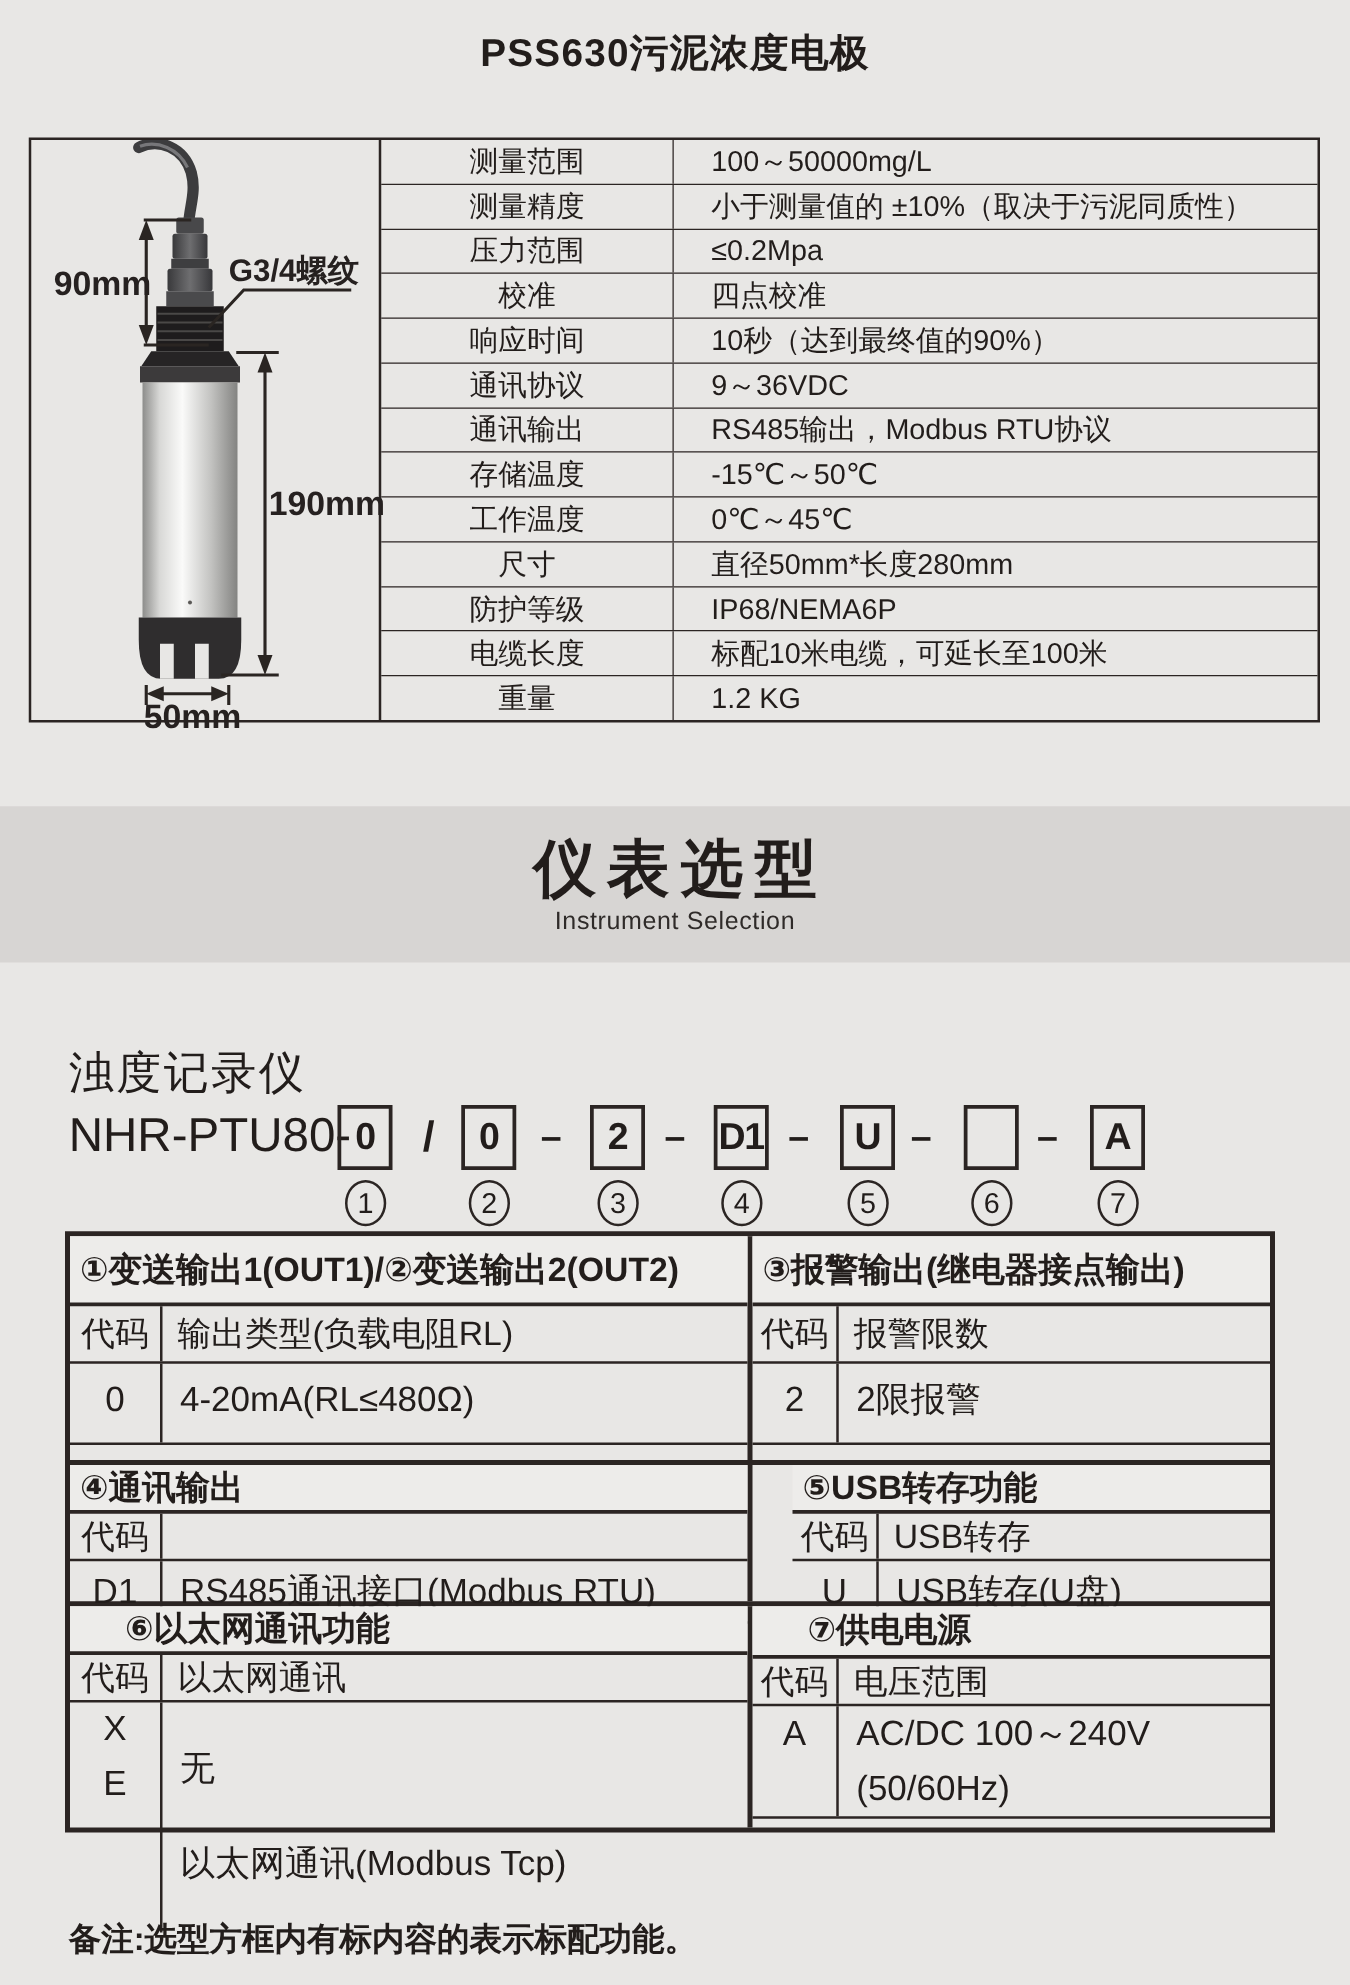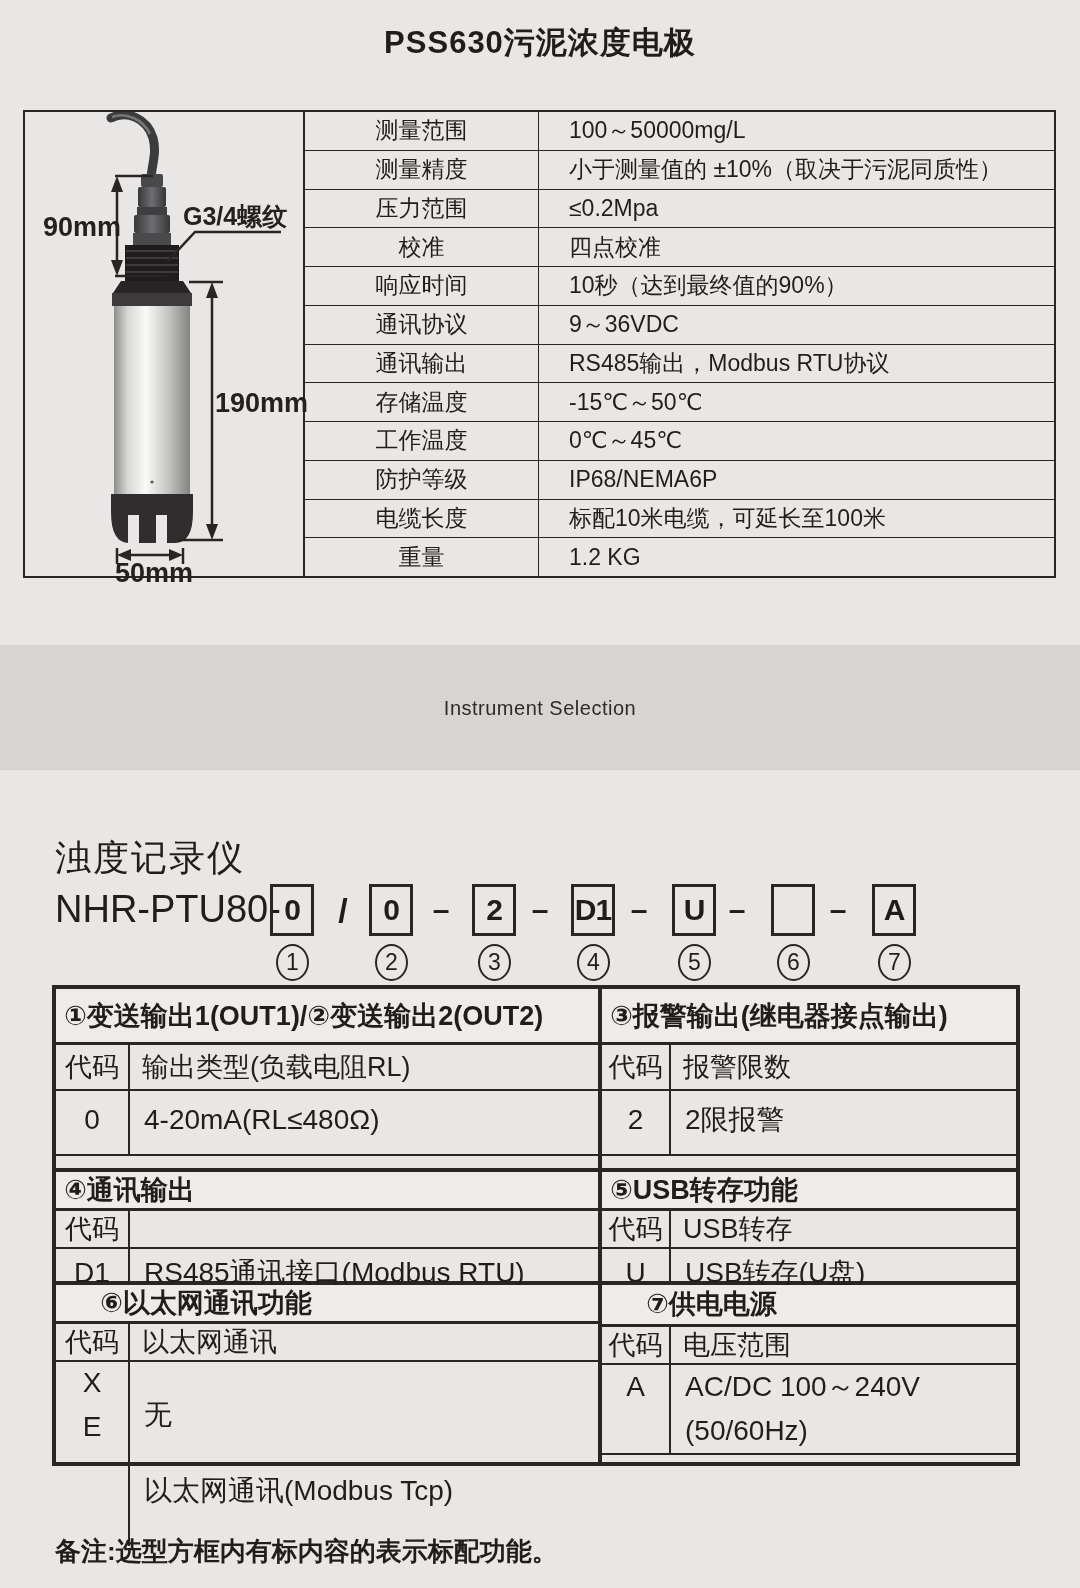--- a/index.html
+++ b/index.html
@@ -59,21 +59,21 @@
   .u3 .code-box{left:571px;} .u3 .circ{left:577px;}
   .u4 .code-box{left:672px;} .u4 .circ{left:678px;}
   .u5 .code-box{left:771px;} .u5 .circ{left:777px;}
   .u6 .code-box{left:872px;} .u6 .circ{left:878px;}
   .s0{left:328px;} .s1{left:426px;} .s2{left:525px;} .s3{left:624px;} .s4{left:722px;} .s5{left:823px;}
 
   
   .sel-table{position:absolute;left:52px;top:985px;width:968px;border:4px solid var(--bd);}
   .band{display:flex;}
   .band + .band{border-top:4px solid var(--bd);}
-  .b1{height:179px;}.b2{height:113px;}.b3{height:181px;}
+  .b1{height:179px;}.b2{height:113px;gap:32px;}.b3{height:181px;}
   .sect{display:flex;flex-direction:column;}
   .sect-left{width:546px;border-right:4px solid var(--bd);}
   .sect-right{flex:1;border-radius:10px;}
   .hdr{border-bottom:3px solid var(--bd);font-weight:700;font-size:27px;display:flex;
     align-items:center;padding-left:8px;background:var(--hdrbg);white-space:nowrap;}
   .b1 .hdr{height:56px;}.b2 .hdr{height:46px;}.b3 .hdr{height:46px;padding-left:44px;}
   .colrow{display:flex;border-bottom:2px solid var(--bd);}
   .b1 .colrow{height:46px;}.b2 .colrow{height:44px;}.b3 .colrow{height:42px;}
   .colrow .code{width:74px;border-right:2px solid var(--bd);display:flex;align-items:center;
     justify-content:center;font-size:27px;}
@@ -206,35 +206,40 @@
         </div>
       <div class="spec-row">
           <div class="spec-label">存储温度</div>
           <div class="spec-value">-15℃～50℃</div>
         </div>
       <div class="spec-row">
           <div class="spec-label">工作温度</div>
           <div class="spec-value">0℃～45℃</div>
         </div>
       <div class="spec-row">
+          <div class="spec-label">尺寸</div>
+          <div class="spec-value">直径50mm*长度280mm</div>
+        </div>
+      <div class="spec-row">
           <div class="spec-label">防护等级</div>
           <div class="spec-value">IP68/NEMA6P</div>
         </div>
       <div class="spec-row">
           <div class="spec-label">电缆长度</div>
           <div class="spec-value">标配10米电缆，可延长至100米</div>
         </div>
       <div class="spec-row">
           <div class="spec-label">重量</div>
           <div class="spec-value">1.2 KG</div>
         </div>
     </div>
   </div>
 
   <div class="banner">
+    <div class="banner-title">仪表选型</div>
     <div class="banner-subtitle">Instrument Selection</div>
   </div>
 
   <div class="model-product">浊度记录仪</div>
   <div class="model-line">
     <span class="model-prefix">NHR-PTU80-</span>
     <span class="unit u0"><span class="code-box">0</span><span class="circ">1</span></span>
     <span class="sep s0">/</span>
     <span class="unit u1"><span class="code-box">0</span><span class="circ">2</span></span>
     <span class="sep dash s1">–</span>

